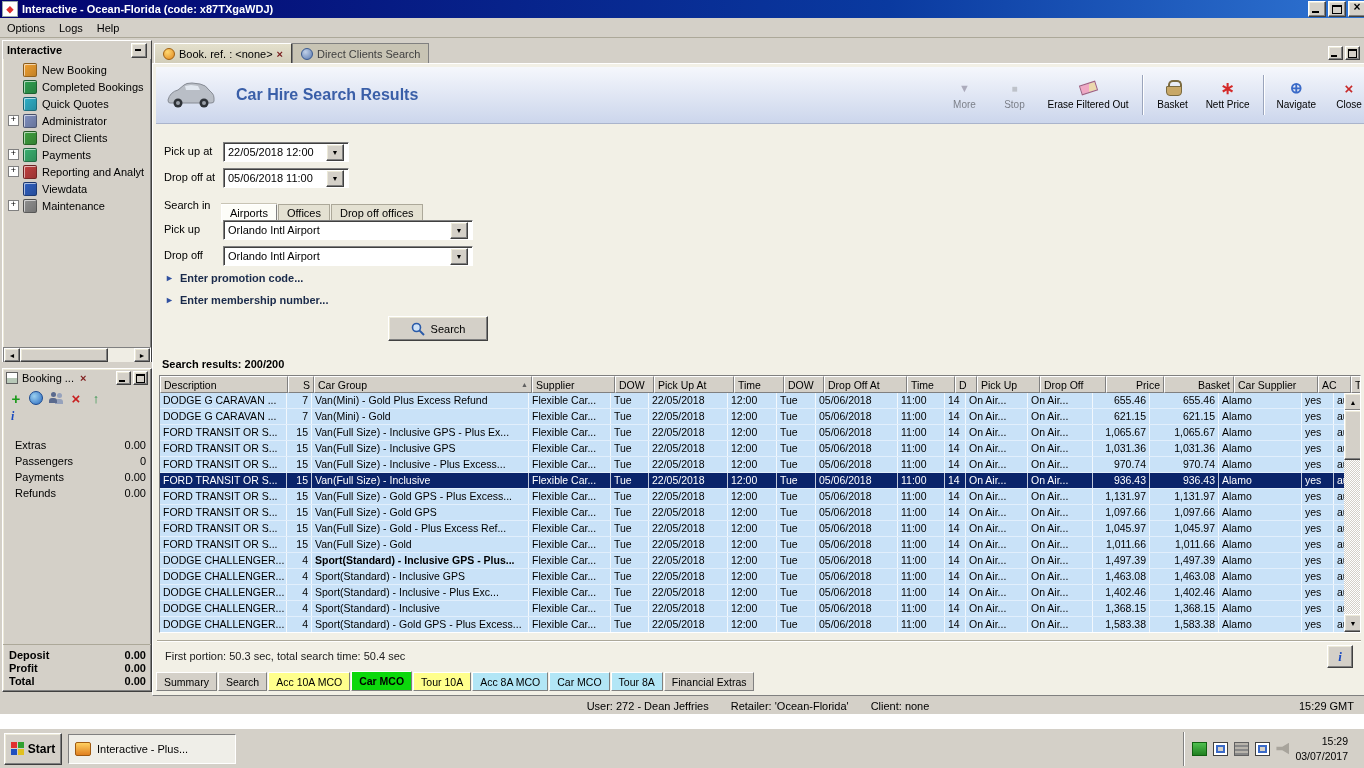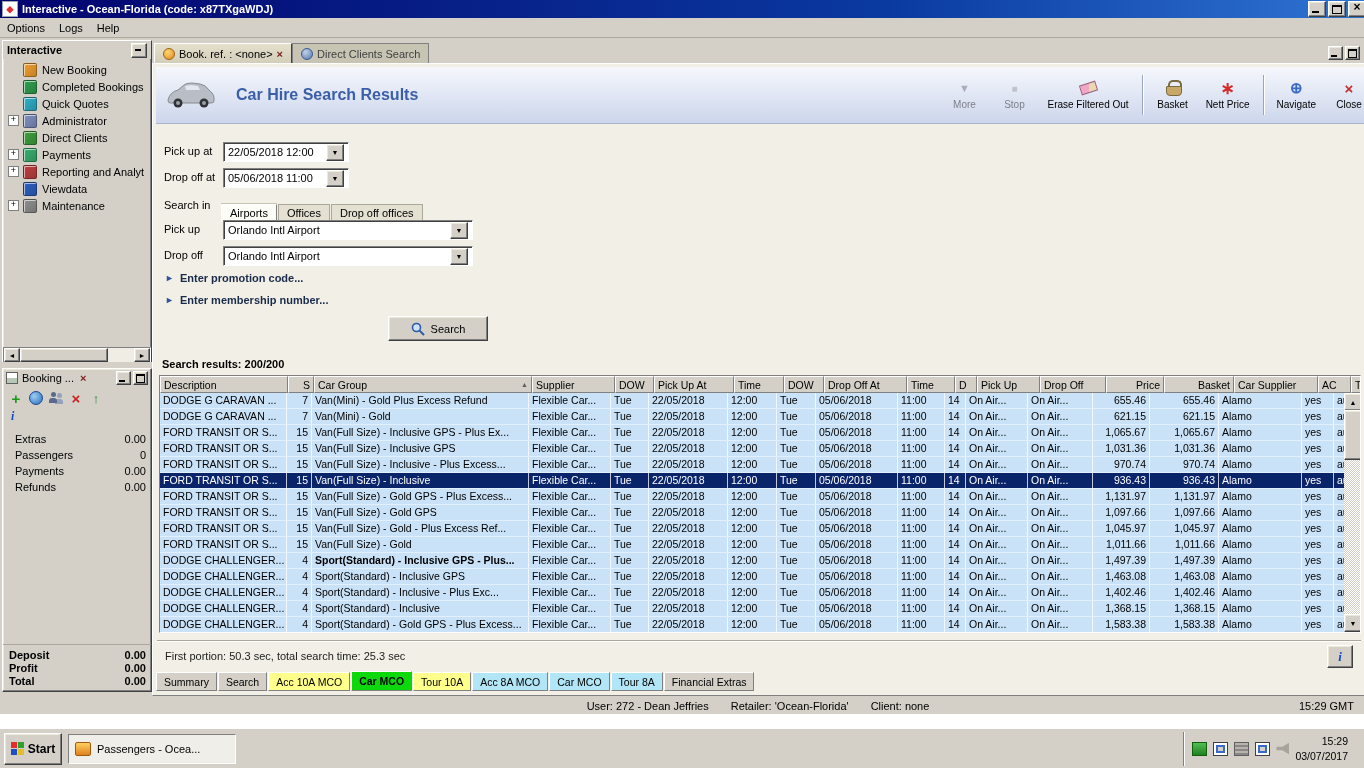--- a/index.html
+++ b/index.html
@@ -51,21 +51,21 @@
   .bk-toolbar{display:flex;align-items:center;gap:6px;padding:4px 6px 2px}
   .bk-icn{width:14px;height:14px;display:flex;align-items:center;justify-content:center;font-weight:bold}
   .bk-icn.add{color:#1a9a1a;font-size:15px}
   .bk-icn.globe{border-radius:50%;background:radial-gradient(circle at 35% 35%,#9ad0f0,#2a6ac0);border:1px solid #1a4a90;width:12px;height:12px}
   .bk-icn.people{position:relative}
   .bk-icn.people::before{content:"";position:absolute;left:2px;top:1px;width:5px;height:5px;border-radius:50%;background:#5a6a8e;box-shadow:6px 1px 0 #96a2bc}
   .bk-icn.people::after{content:"";position:absolute;left:0;top:7px;width:8px;height:5px;border-radius:3px 3px 0 0;background:#5a6a8e;box-shadow:6px 1px 0 #96a2bc}
   .bk-icn.del{color:#c82020;font-size:15px}
   .bk-icn.up{color:#1a8a3a;font-size:13px}
   .bk-info{width:14px;height:14px;margin:2px 0 0 8px;color:#1a4ac0;font-family:"Liberation Serif",serif;font-style:italic;font-weight:bold;font-size:12px}
-  .bk-stats{margin-top:8px}
+  .bk-stats{margin-top:14px}
   .stat-row{display:flex;height:16px;align-items:center;padding:0 5px 0 12px}
   .stat-row .v{margin-left:auto}
   .bk-spacer{flex:1}
   .bk-totals{border-top:1px solid #aca899;padding:3px 5px 4px 6px}
   .tot-row{display:flex;height:13px;align-items:center;font-weight:bold}
   .tot-row .v{margin-left:auto}
 
   
   .doc-tabs{left:152px;top:43px;width:1212px;height:20px;display:flex;align-items:flex-end;background:#d4d0c8;padding-left:2px}
   .dtab{height:19px;display:flex;align-items:center;gap:4px;padding:0 8px;border:1px solid #808080;border-bottom:none;background:#c8c4b4;color:#404040;white-space:nowrap}
@@ -714,21 +714,21 @@
           <div class="tcell" style="width: 28px;">auto</div>
         </div>
       </div>
     <div class="vscroll">
       <span class="vs-arrow outset" style="top:0">▲</span>
       <span class="vs-thumb outset"></span>
       <span class="vs-arrow outset" style="bottom:0">▼</span>
     </div>
   </div>
 
-  <div class="status-line">First portion: 50.3 sec, total search time: 25.3 sec</div>
+  <div class="status-line">First portion: 50.3 sec, total search time: 50.4 sec</div>
   <div class="info-button outset">i</div>
 
   <div class="bottom-tabs">
       <div class="btab c-gray">Summary</div>
       <div class="btab c-gray">Search</div>
       <div class="btab c-yellow">Acc 10A MCO</div>
       <div class="btab c-green active">Car MCO</div>
       <div class="btab c-yellow">Tour 10A</div>
       <div class="btab c-cyan">Acc 8A MCO</div>
       <div class="btab c-cyan">Car MCO</div>
@@ -750,21 +750,21 @@
     <span class="flag">
         <span></span>
         <span></span>
         <span></span>
         <span></span>
       </span>
     <span>Start</span>
   </div>
   <div class="task-btn">
     <span class="task-icon"></span>
-    <span>Passengers - Ocea...</span>
+    <span>Interactive - Plus...</span>
   </div>
   <div class="tray">
     <span class="tray-icon ti-net"></span>
     <span class="tray-icon ti-disp"></span>
     <span class="tray-icon ti-card"></span>
     <span class="tray-icon ti-disp"></span>
     <span class="tray-icon ti-vol">
         <span class="ti-mute">×</span>
       </span>
     <div class="clock">

